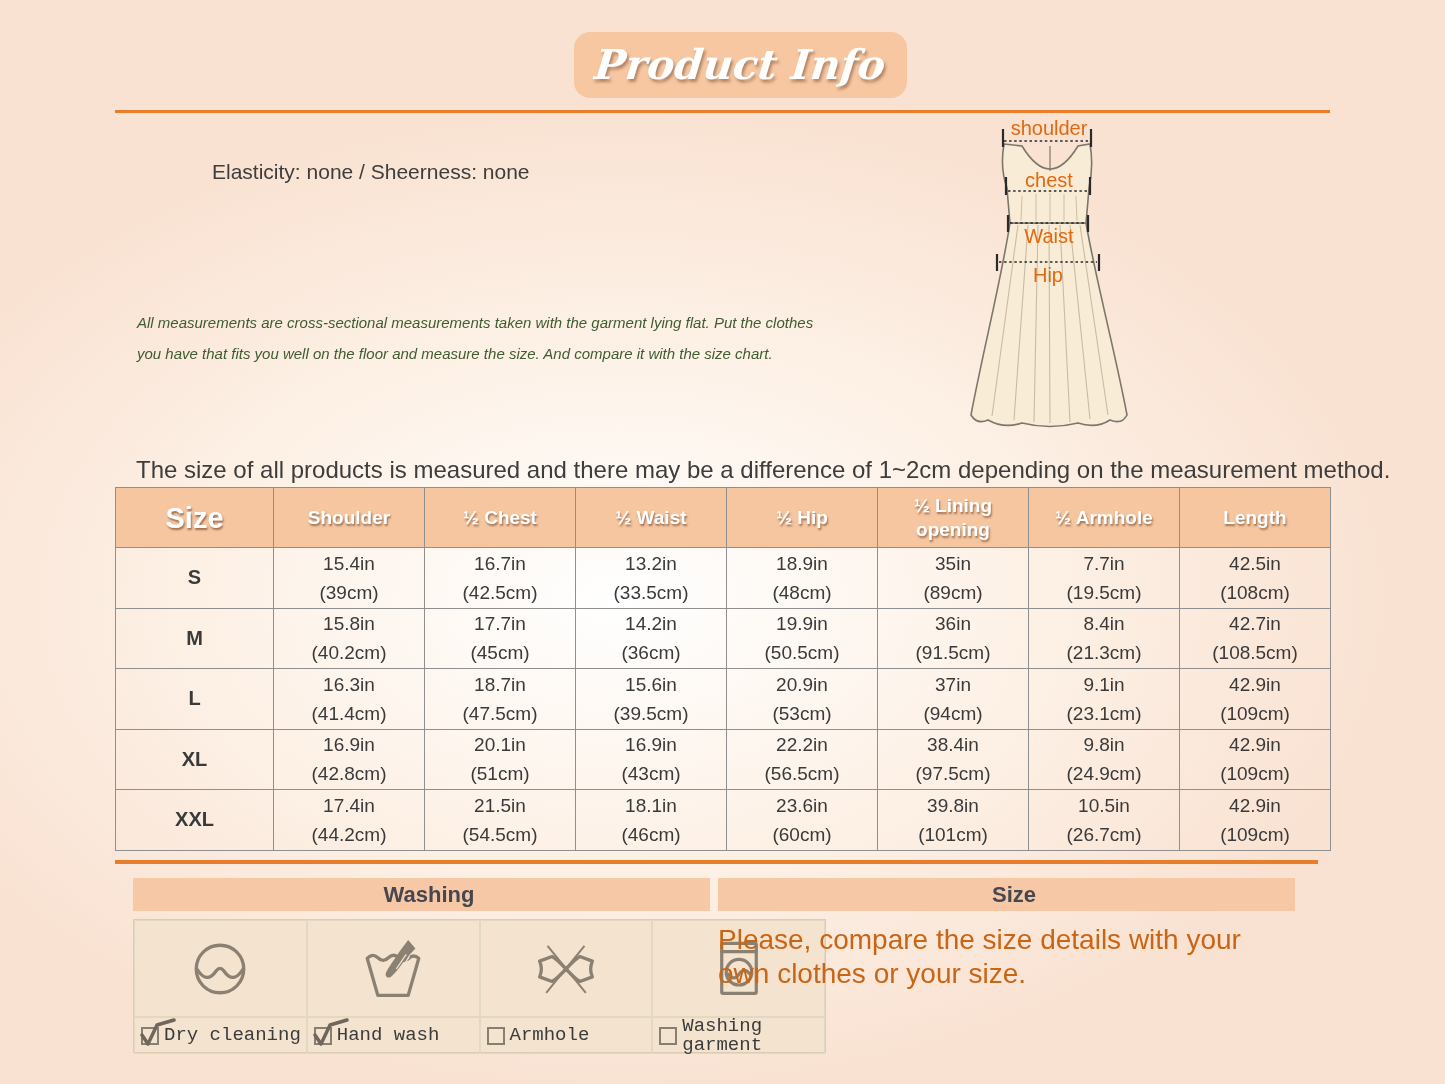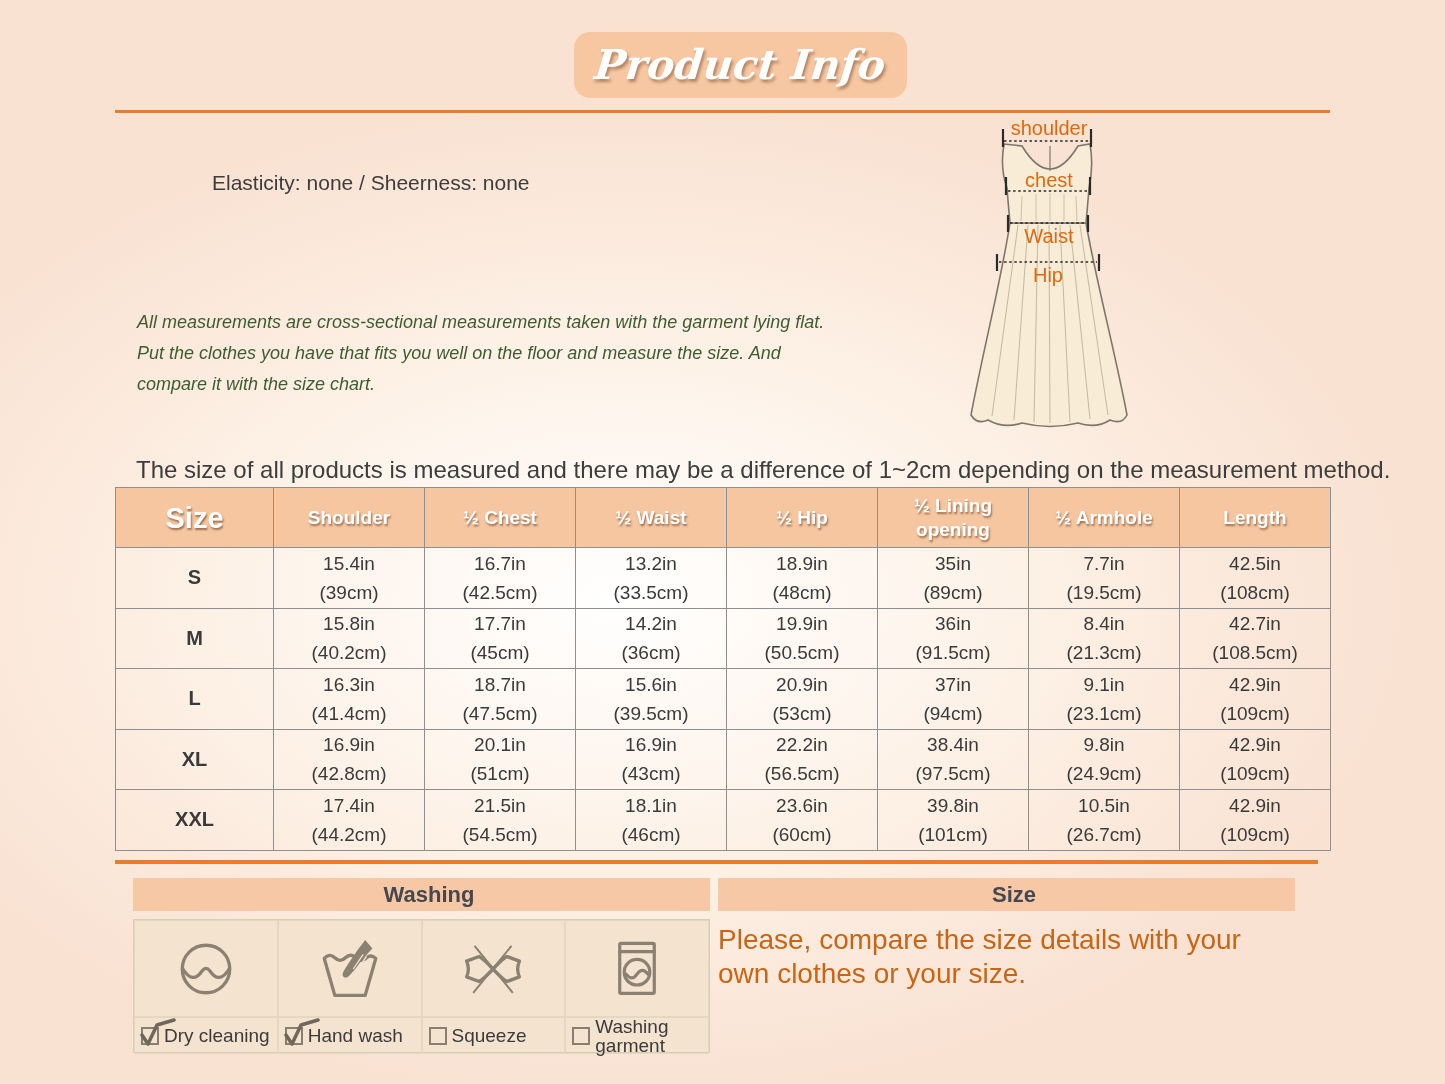--- a/index.html
+++ b/index.html
@@ -25,25 +25,25 @@
     font-family:"DejaVu Serif", serif; font-style:italic; font-weight:bold;
     font-size:41px; color:#ffffff; transform:skewX(-6deg);
     text-shadow:2px 3px 3px rgba(125,80,55,.55);
   }
   .divider { position:absolute; background:#e87d2b; }
   .divider.top    { left:115px; top:110px; width:1215px; height:3px; }
   .divider.bottom { left:115px; top:860px; width:1203px; height:4px; }
 
   
   .details { position:absolute; left:212px; top:161px; font-size:21px; color:#3d3d3d; }
-  .details .line { margin-bottom:27px; line-height:22px;margin-top:11px; }
+  .details .line { margin-bottom:27px; line-height:22px; }
 
   .green-note {
     position:absolute; left:137px; top:307px; width:692px;
-    font-style:italic; font-size:18px; line-height:31px; color:#3e5c30;
+    font-style:italic; font-size:15px; line-height:31px; color:#3e5c30;
   }
 
   .table-note {
     position:absolute; left:136px; top:456px; font-size:24px; color:#3d3d3d; white-space:nowrap;
   }
 
   
   .dress-wrap { position:absolute; left:952px; top:116px; width:240px; height:320px; }
 
   
@@ -65,23 +65,23 @@
   .section-bar {
     position:absolute; top:878px; height:33px; width:577px;
     background:#f6c8a6; display:flex; align-items:center; padding-left:15px;justify-content:center;
   }
   .section-bar.washing { left:133px; }
   .section-bar.sizebar { left:718px; }
   .section-bar .bar-title { font-weight:bold; font-size:22px; color:#47474f; }
 
   
   .wash-grid {
-    position:absolute; left:133px; top:919px; width:577px; height:134px;
+    position:absolute; left:133px; top:919px; width:693px; height:134px;
     display:grid; grid-template-columns:repeat(4,1fr); grid-template-rows:97px 37px;
-    background:#f4e3cf; border:1px solid #d9cdb6;
+    background:#f4e3cf; border:1px solid #d9cdb6;font-family:Liberation Mono, monospace;
   }
   .wash-cell { border:1px solid #e3d8c2; display:flex; align-items:center; justify-content:center; }
   .wash-label-cell {
     border:1px solid #e3d8c2; display:flex; align-items:center;
     padding-left:4px; font-size:19px; line-height:19px; color:#3b3b3b;
   }
   .checkbox {
     position:relative; width:18px; height:18px; flex:none;
     border:2px solid #877f72; margin-right:5px; margin-left:2px;
   }
@@ -399,21 +399,21 @@
     <div class="wash-label-cell">
       <span class="checkbox checked">
           <svg class="check-svg" width="38" height="34" viewBox="0 0 38 34">
             <path d="M4 19 L10 28 L19 9 L36 4" fill="none" stroke="#6f675c" stroke-width="3.5" stroke-linecap="round" stroke-linejoin="round"></path>
           </svg>
         </span>
       <span>Hand wash</span>
     </div>
     <div class="wash-label-cell">
       <span class="checkbox"></span>
-      <span>Squeeze</span>
+      <span>Armhole</span>
     </div>
     <div class="wash-label-cell">
       <span class="checkbox"></span>
       <span>Washing garment</span>
     </div>
   </div>
 
   <div class="section-bar sizebar">
     <span class="bar-title">Size</span>
   </div>

